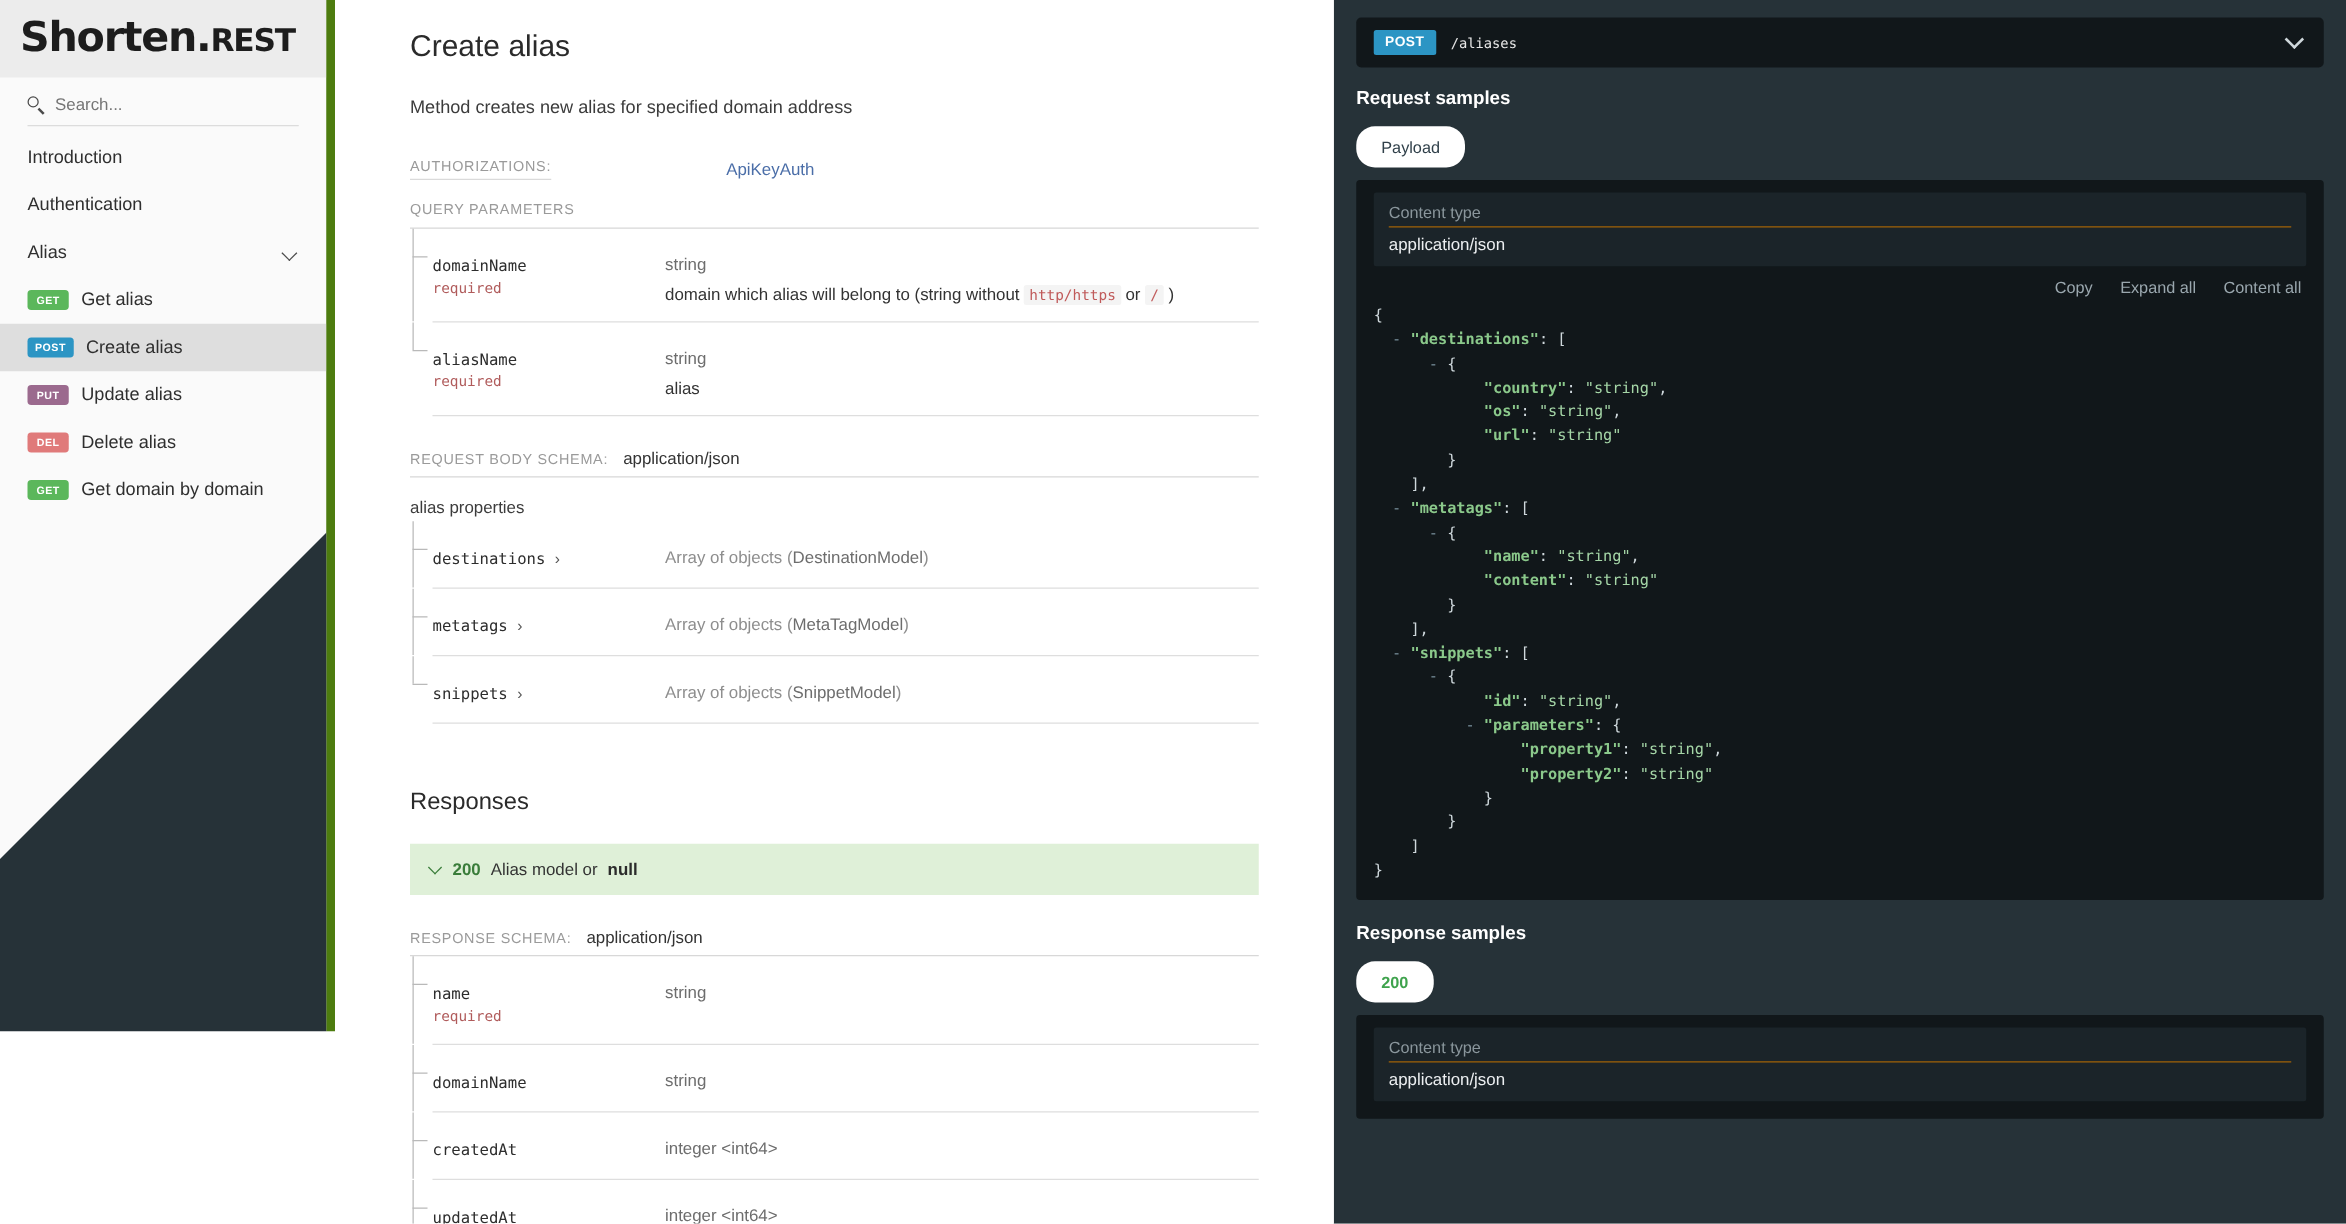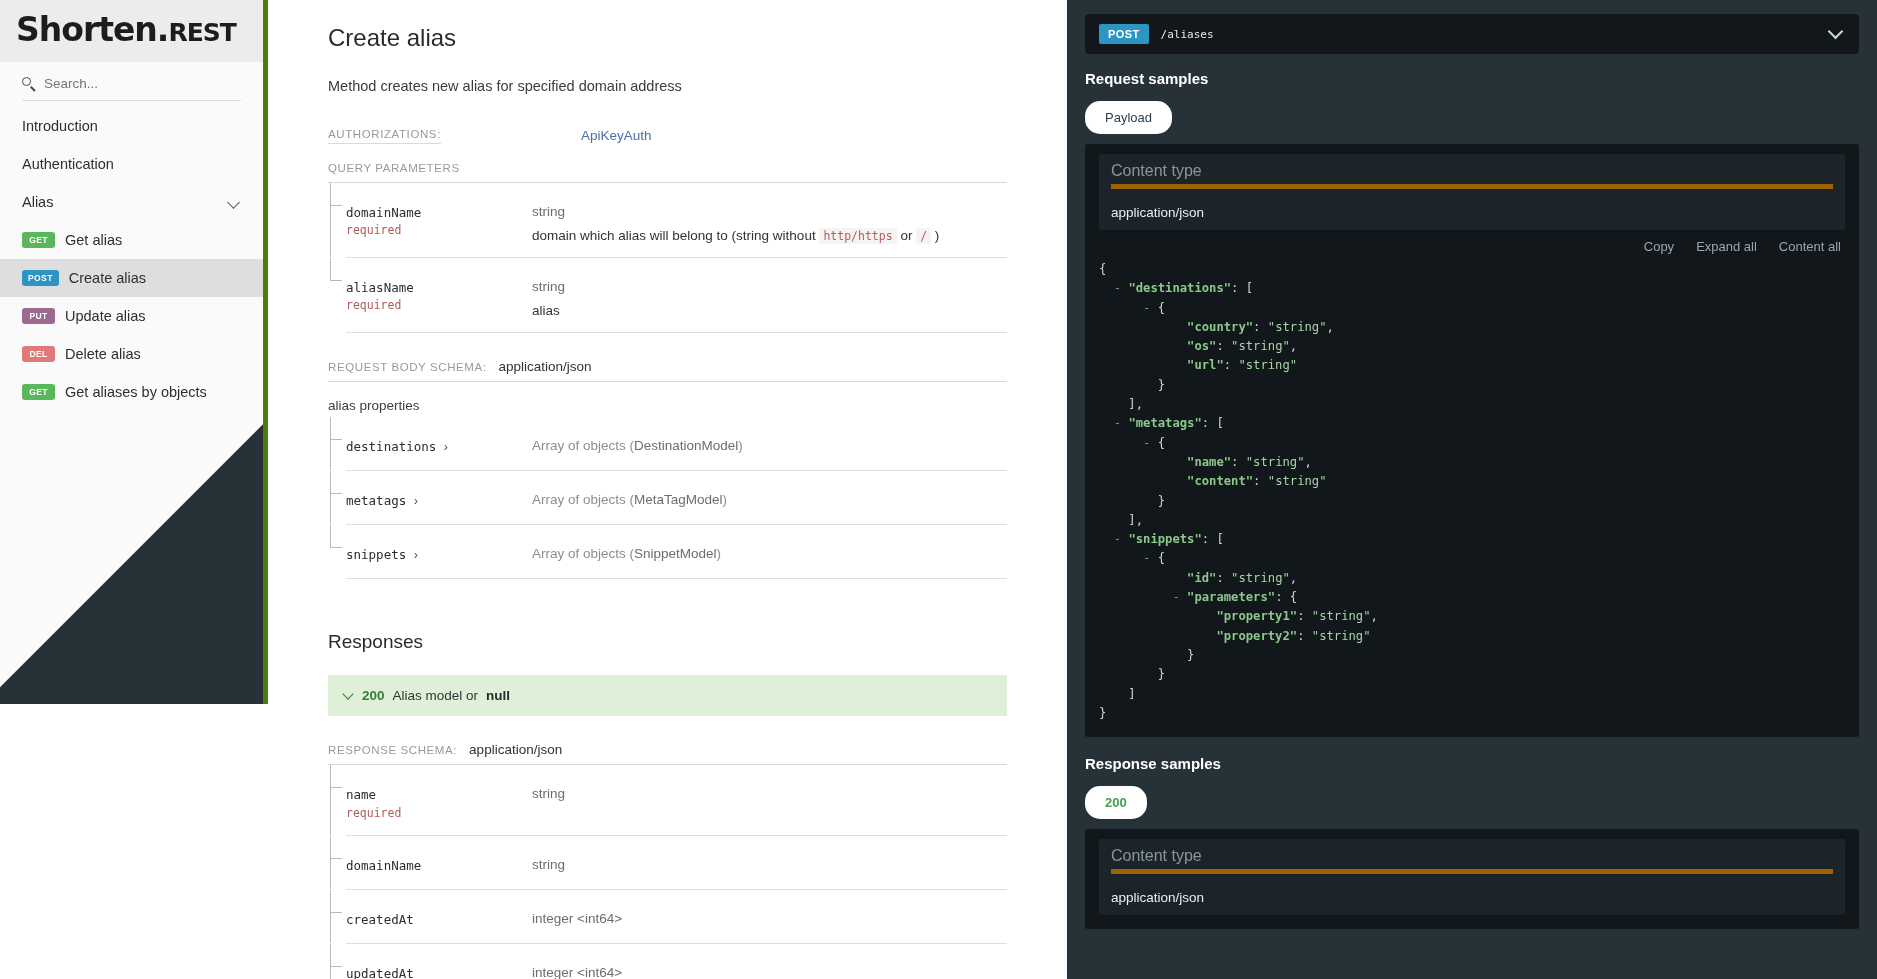--- a/index.html
+++ b/index.html
@@ -8,22 +8,22 @@
     width:1877px; height:979px;
     font-family:"Liberation Sans", sans-serif;
     background:#ffffff;
     overflow:hidden;
     color:#333;
   }
   .app { display:flex; width:1877px; height:979px; }
 
   
   .sidebar {
-    width:268px; flex:0 0 268px; height:704px;
-    background:#fafafa; border-right:5px solid #4d7c0f;
+    width:268px; flex:0 0 268px; height:825px;
+    background:#fafafa; border-right:7px solid #4d7c0f;
     overflow:hidden;
   }
   .logo-wrap {
     background:#ececec; padding:10px 16px 14px 16px; height:62px;
     display:flex; align-items:center;
   }
   .logo {
     font-family:"DejaVu Sans", sans-serif;
     font-weight:bold; font-size:33px; letter-spacing:-1px; color:#1d1d1d;
     line-height:1;
@@ -186,22 +186,22 @@
   .tab {
     background:#fff; color:#30404a; font-size:13px;
     padding:9px 20px; border-radius:15px; cursor:pointer;
   }
   .tab .ok { color:#3fa34d; font-weight:bold; }
   .codebox { background:#11171a; border-radius:3px; padding:10px 14px 14px 14px; }
   .ct-group {
     background:#1b2429; border-radius:2px; padding:8px 12px 10px 12px;
   }
   .ct-label {
-    font-size:16px; color:#8a969c; padding-bottom:4px;
-    border-bottom:5px solid #a16207; margin-bottom:16px;
+    font-size:13px; color:#8a969c; padding-bottom:4px;
+    border-bottom:1px solid #a16207; margin-bottom:6px;
   }
   .ct-value { font-size:13.5px; color:#eceff1; }
   .code-tools {
     display:flex; justify-content:flex-end; gap:22px;
     padding:9px 4px 6px 0; font-size:13px; color:#9aa7ae;
   }
   .code-tools span { cursor:pointer; }
   pre.json {
     margin:0; font-family:"DejaVu Sans Mono", monospace;
     font-size:12.2px; line-height:19.3px; color:#cfd8dc;
@@ -253,21 +253,21 @@
       <div class="nav-item">
         <span class="badge b-put">PUT</span>
         <span>Update alias</span>
       </div>
       <div class="nav-item">
         <span class="badge b-del">DEL</span>
         <span>Delete alias</span>
       </div>
       <div class="nav-item">
         <span class="badge b-get">GET</span>
-        <span>Get aliases by objects</span>
+        <span>Get domain by domain</span>
       </div>
       <div class="nav-item group">
         <span>Click</span>
         <span class="chev right"></span>
       </div>
     </nav>
   </aside>
 
   <main class="main">
     <div class="main-inner">

